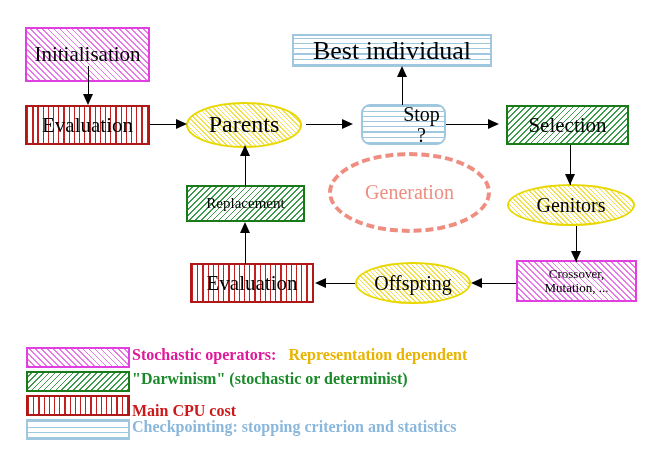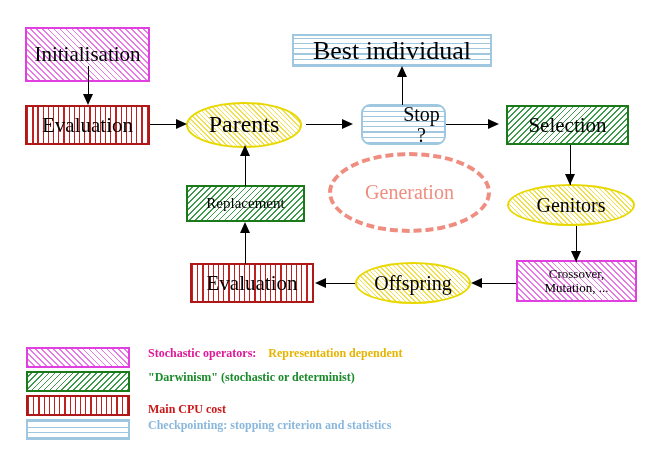--- a/index.html
+++ b/index.html
@@ -127,23 +127,23 @@
 
   
   .legend-swatch {
     position: absolute;
     box-sizing: border-box;
     width: 104px;
     height: 21px;
   }
   .legend-text {
     position: absolute;
-    left: 148px;
+    left: 132px;
     font-family: "Liberation Serif", "DejaVu Serif", serif;
-    font-size: 12px;
+    font-size: 16px;
     font-weight: bold;
     white-space: nowrap;
   }
   .legend-text .lt-a { }
   .legend-text .lt-b { margin-left: 12px; }
 </style>
 </head>
 <body>
 
 <div id="canvas">

